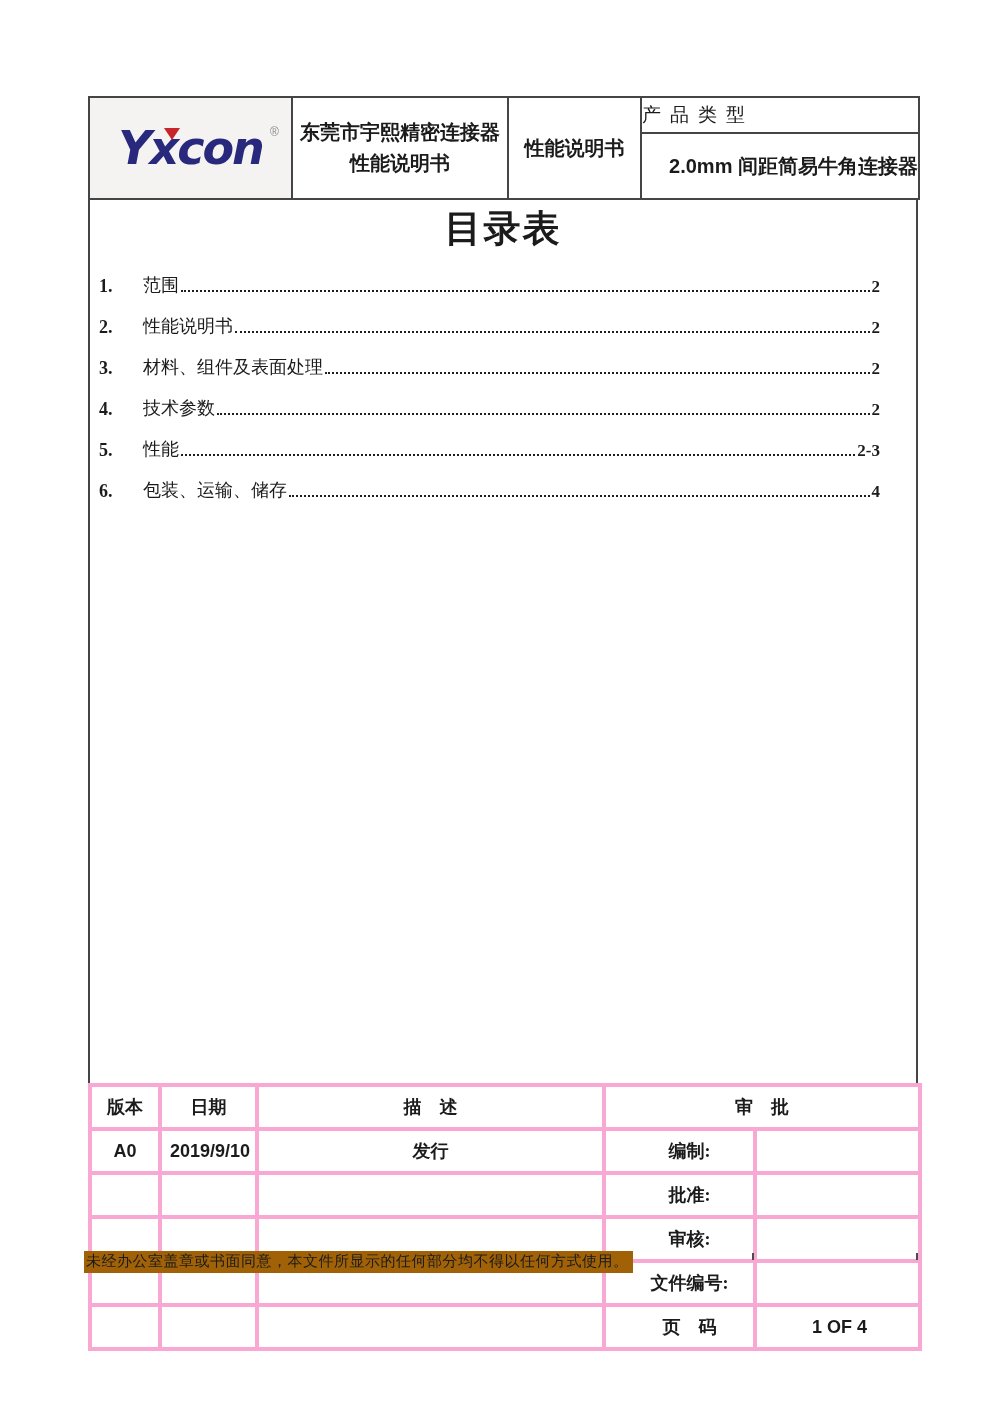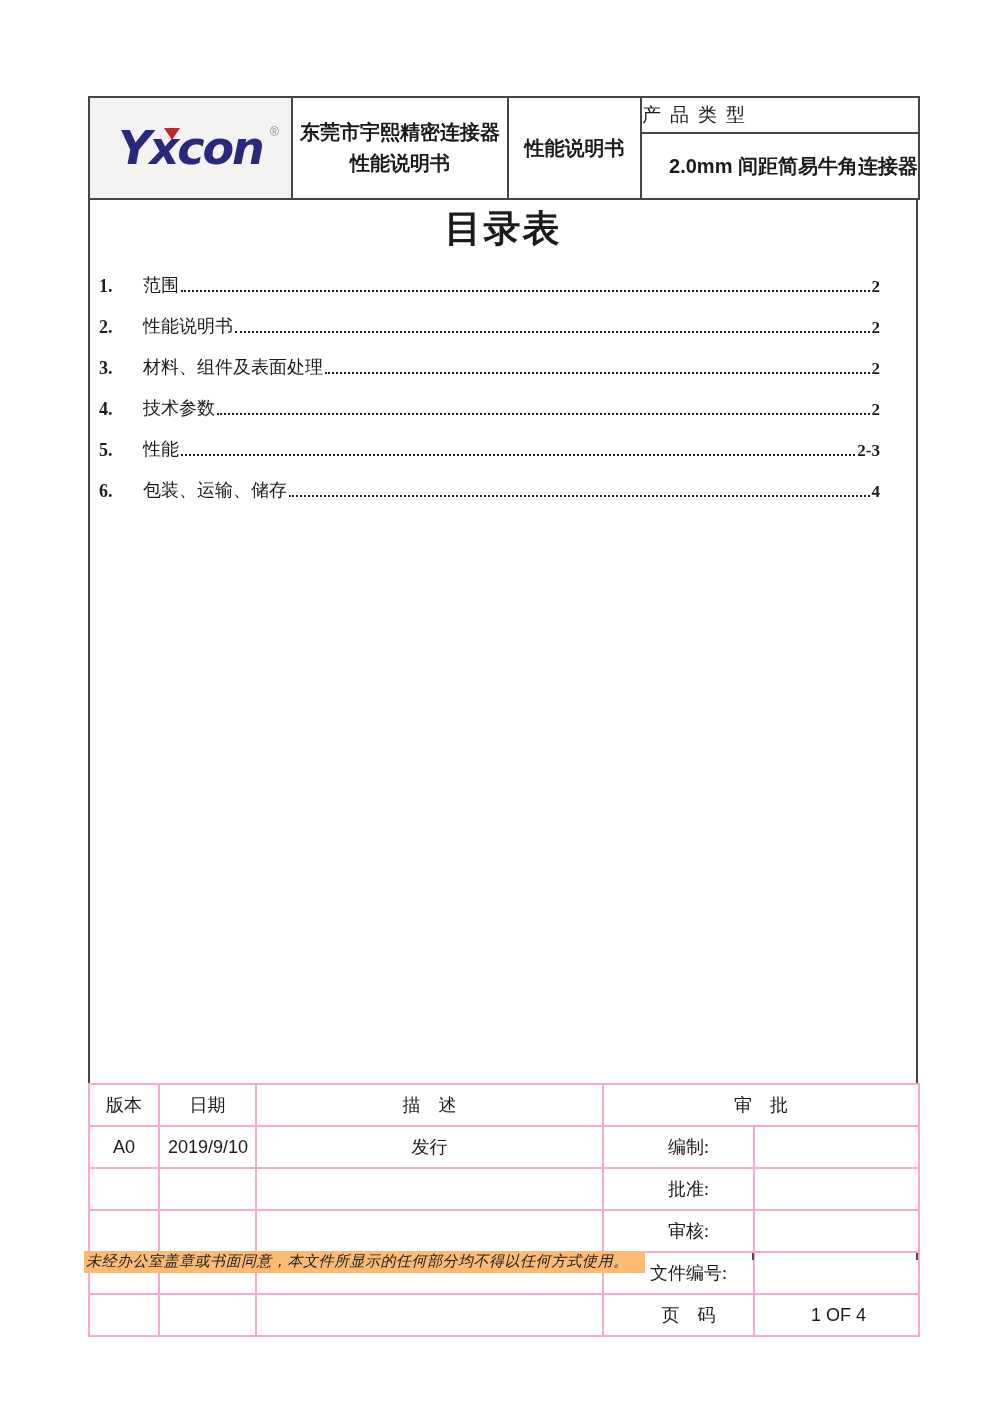--- a/index.html
+++ b/index.html
@@ -44,36 +44,36 @@
   .toc-title { text-align:center; font-weight:bold; font-size:37px; letter-spacing:2px; padding-top:4px; }
   .toc-list { margin-top:2px; padding:0 36px 0 9px; }
   .toc-item { display:flex; align-items:flex-end; height:41px; }
   .toc-num { width:44px; font-weight:bold; font-size:18px; }
   .toc-label { font-weight:normal; font-size:18px; white-space:nowrap; }
   .toc-leader { flex:1; border-bottom:2.4px dotted #1e1e1e; margin:0 2px 5px 2px; }
   .toc-page { font-weight:bold; font-size:17px; }
 
   
   .rev-table { position:absolute; top:987px; left:0; width:830px; }
-  .rev-table td { border:2px solid #f9a8d4; vertical-align:middle; padding:8px; text-align:center;
-    font-size:18px; overflow:hidden; }
+  .rev-table td { border:4px solid #f9a8d4; vertical-align:middle; padding:8px; text-align:center;
+    font-size:18px; overflow:hidden;font-weight:bold; }
   .rev-head td { height:24px; font-size:18px; }
   .rev-row td { height:28px; }
   .c-ver { font-family:"Liberation Sans","DejaVu Sans",sans-serif; font-size:15px; }
   .c-date { font-family:"Liberation Sans","DejaVu Sans",sans-serif; font-size:20px; }
   .c-desc { font-size:15px; }
   .c-aplabel { text-align:center; padding-left:28px !important; font-size:18px; }
   .c-apvalue { text-align:center; padding-left:12px !important;
     font-family:"Liberation Sans","DejaVu Sans",sans-serif; font-size:16px; }
 
   .stub { position:absolute; width:2px; height:7px; background:#4c4c4c; top:1157px; }
 
   .footer-notice {
     position:absolute; left:84px; top:1251px; font-size:15px; letter-spacing:0.5px;
-    background:#fdba74; padding:1px 16px 2px 2px; white-space:nowrap;font-style:italic;
+    background:#a16207; padding:1px 4px 2px 2px; white-space:nowrap;
   }
 </style>
 </head>
 <body>
 
 <div class="page">
   <div class="doc">
 
     <table class="hdr-table">
       <colgroup>

